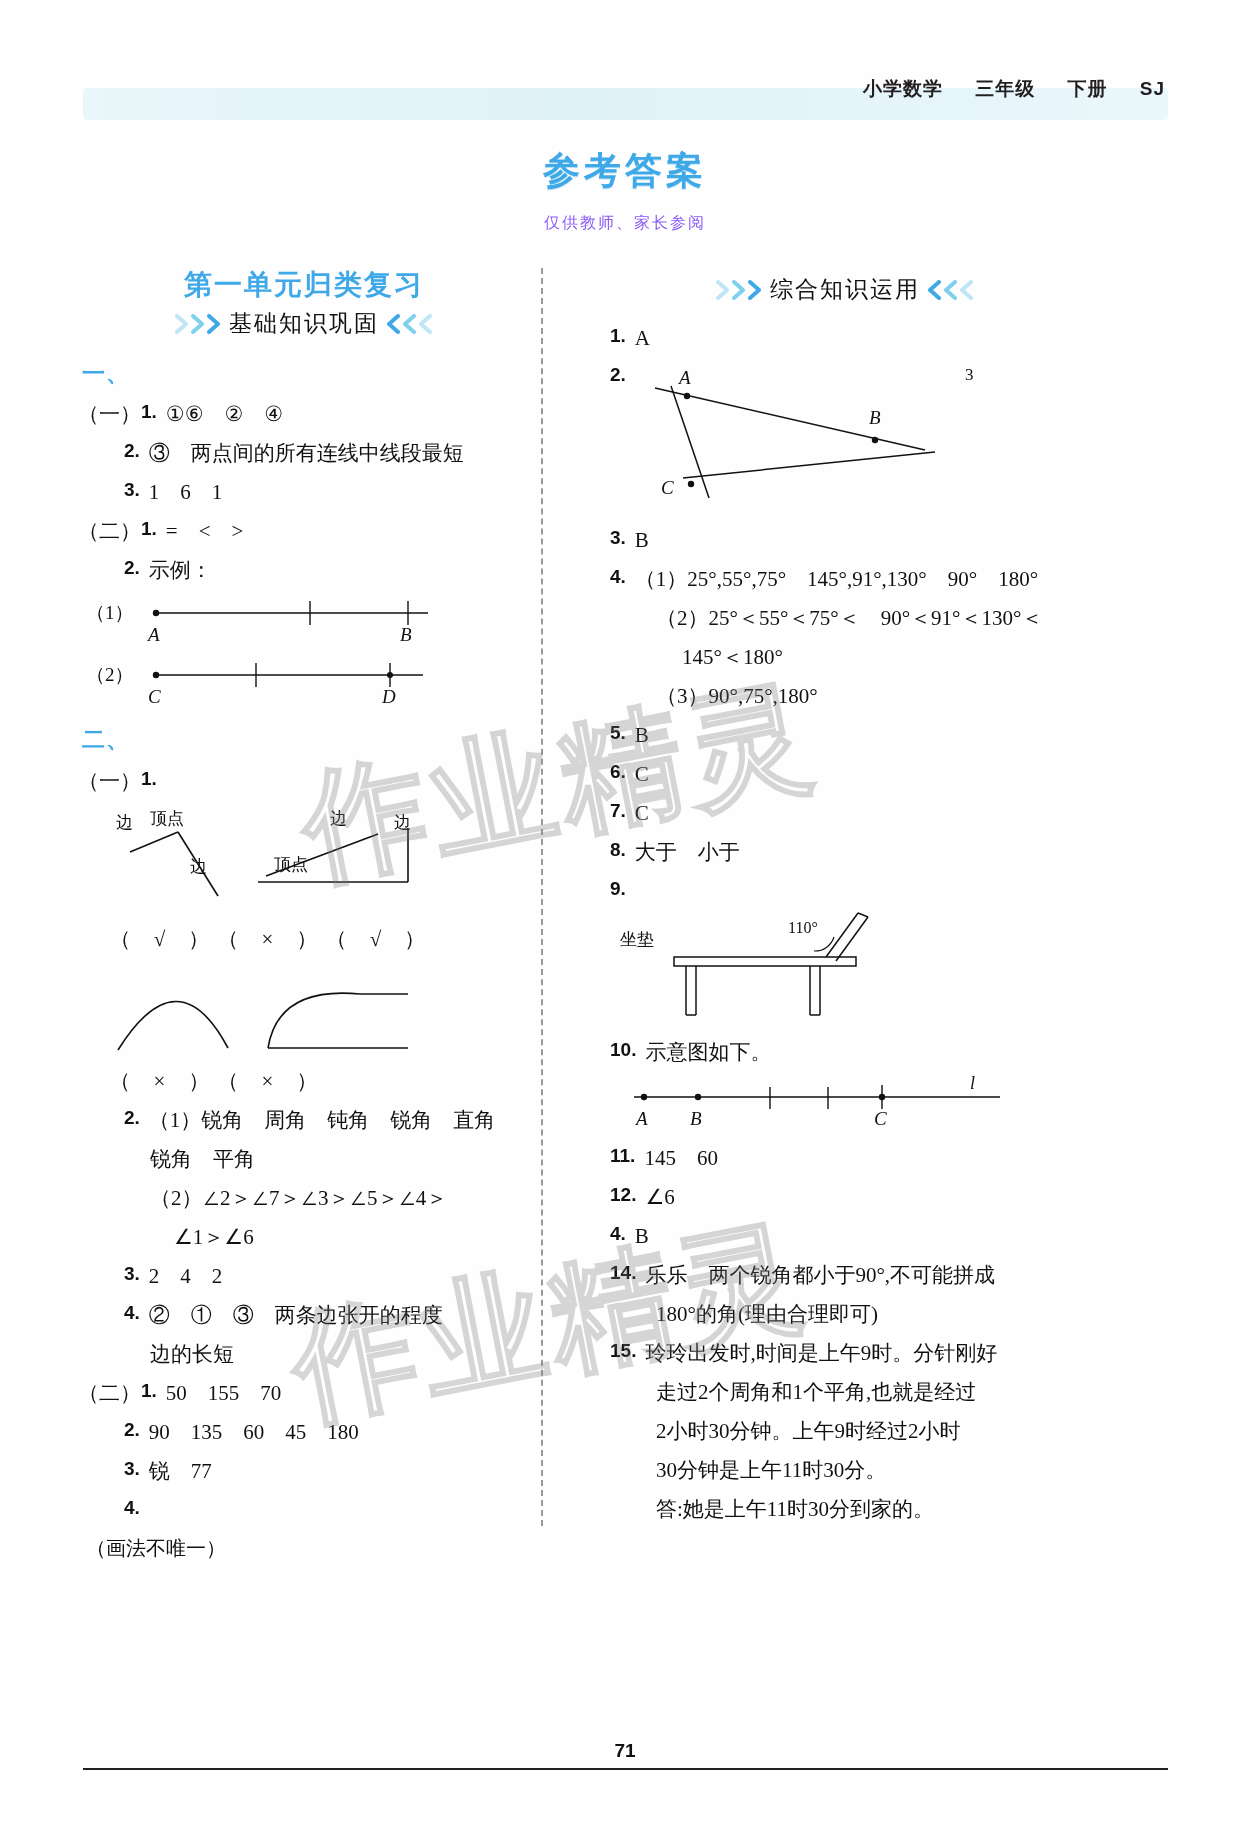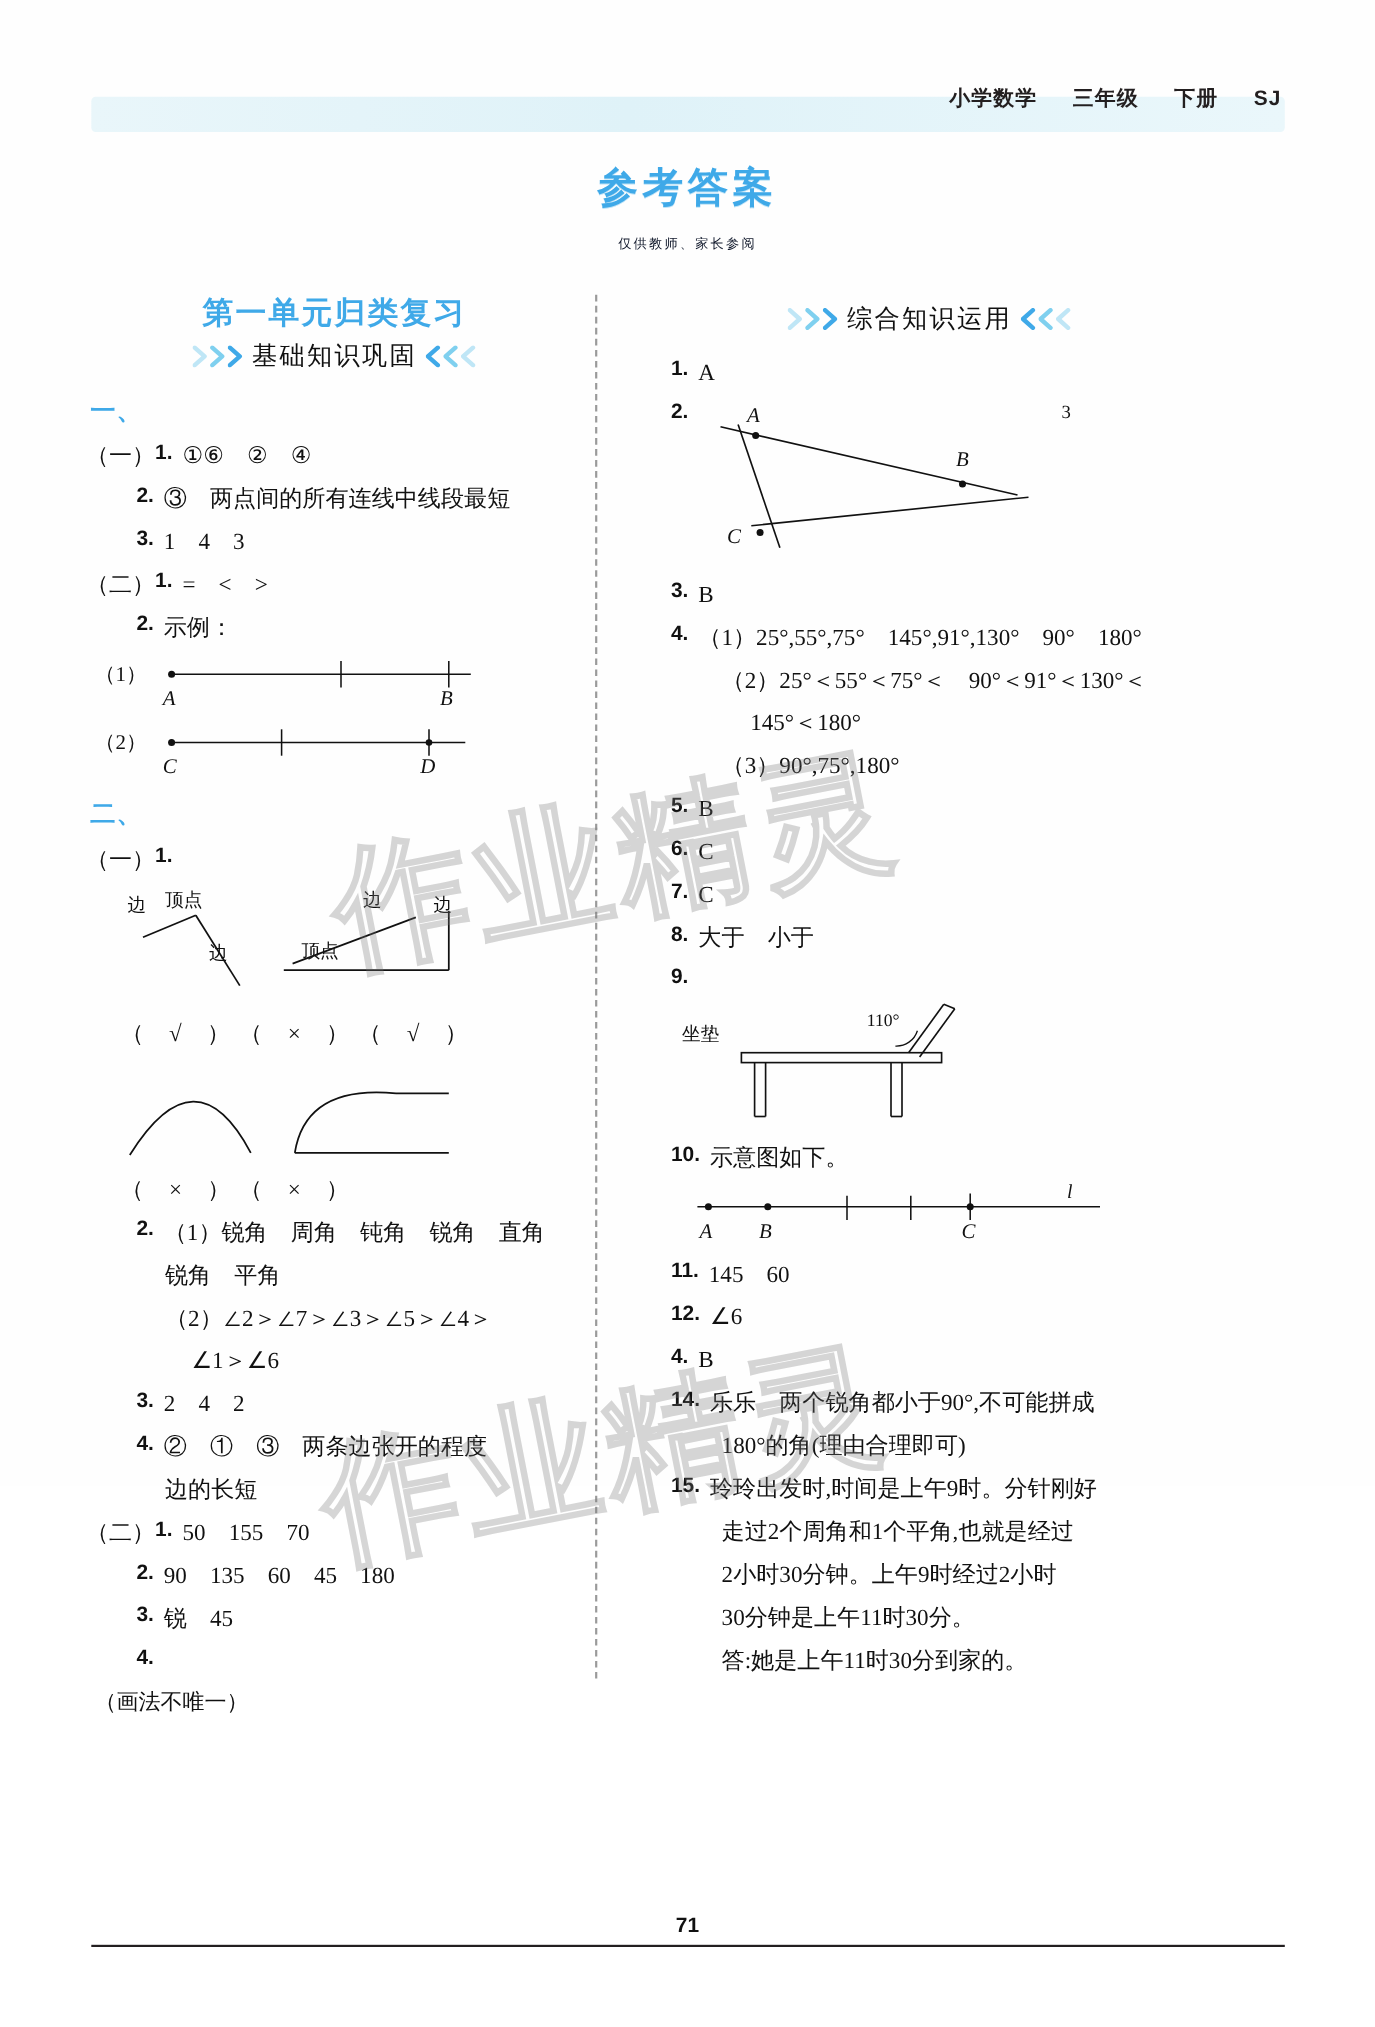--- a/index.html
+++ b/index.html
@@ -30,21 +30,21 @@
   
   .main-title{
     position:absolute;left:0;top:146px;width:1250px;text-align:center;
     font-family:"Liberation Sans",sans-serif;
     font-weight:bold;font-size:37px;letter-spacing:4px;
     color:#3fa9e8;
     text-shadow:0 1px 0 #bfe3f7;
   }
   .sub-title{
     position:absolute;left:0;top:213px;width:1250px;text-align:center;
-    font-size:12px;color:#0f172a;letter-spacing:2px;
+    font-size:16px;color:#8b5cf6;letter-spacing:2px;
     font-family:"Liberation Serif",serif;
   }
 
   
   .col{position:absolute;top:258px;}
   .col-left{left:78px;width:452px;}
   .col-right{left:610px;width:470px;}
   .divider{
     position:absolute;left:541px;top:268px;width:0;height:1258px;
     border-left:2px dashed #9a9a9a;
@@ -177,21 +177,21 @@
         <span class="body">①⑥　②　④</span>
       </div>
 
       <div class="row ind">
         <span class="qn">2.</span>
         <span class="body">③　两点间的所有连线中线段最短</span>
       </div>
 
       <div class="row ind">
         <span class="qn">3.</span>
-        <span class="body">1　4　3</span>
+        <span class="body">1　6　1</span>
       </div>
 
       <div class="row">
         <span class="pre">（二）</span>
         <span class="qn">1.</span>
         <span class="body">=　&lt;　&gt;</span>
       </div>
 
       <div class="row ind">
         <span class="qn">2.</span>
@@ -302,21 +302,21 @@
         <span class="pre">（二）</span>
         <span class="qn">1.</span>
         <span class="body">50　155　70</span>
       </div>
       <div class="row ind">
         <span class="qn">2.</span>
         <span class="body">90　135　60　45　180</span>
       </div>
       <div class="row ind">
         <span class="qn">3.</span>
-        <span class="body">锐　45</span>
+        <span class="body">锐　77</span>
       </div>
       <div class="row ind">
         <span class="qn">4.</span>
       </div>
 
 
       <div class="note">（画法不唯一）</div>
     </div>
   </div>
 

